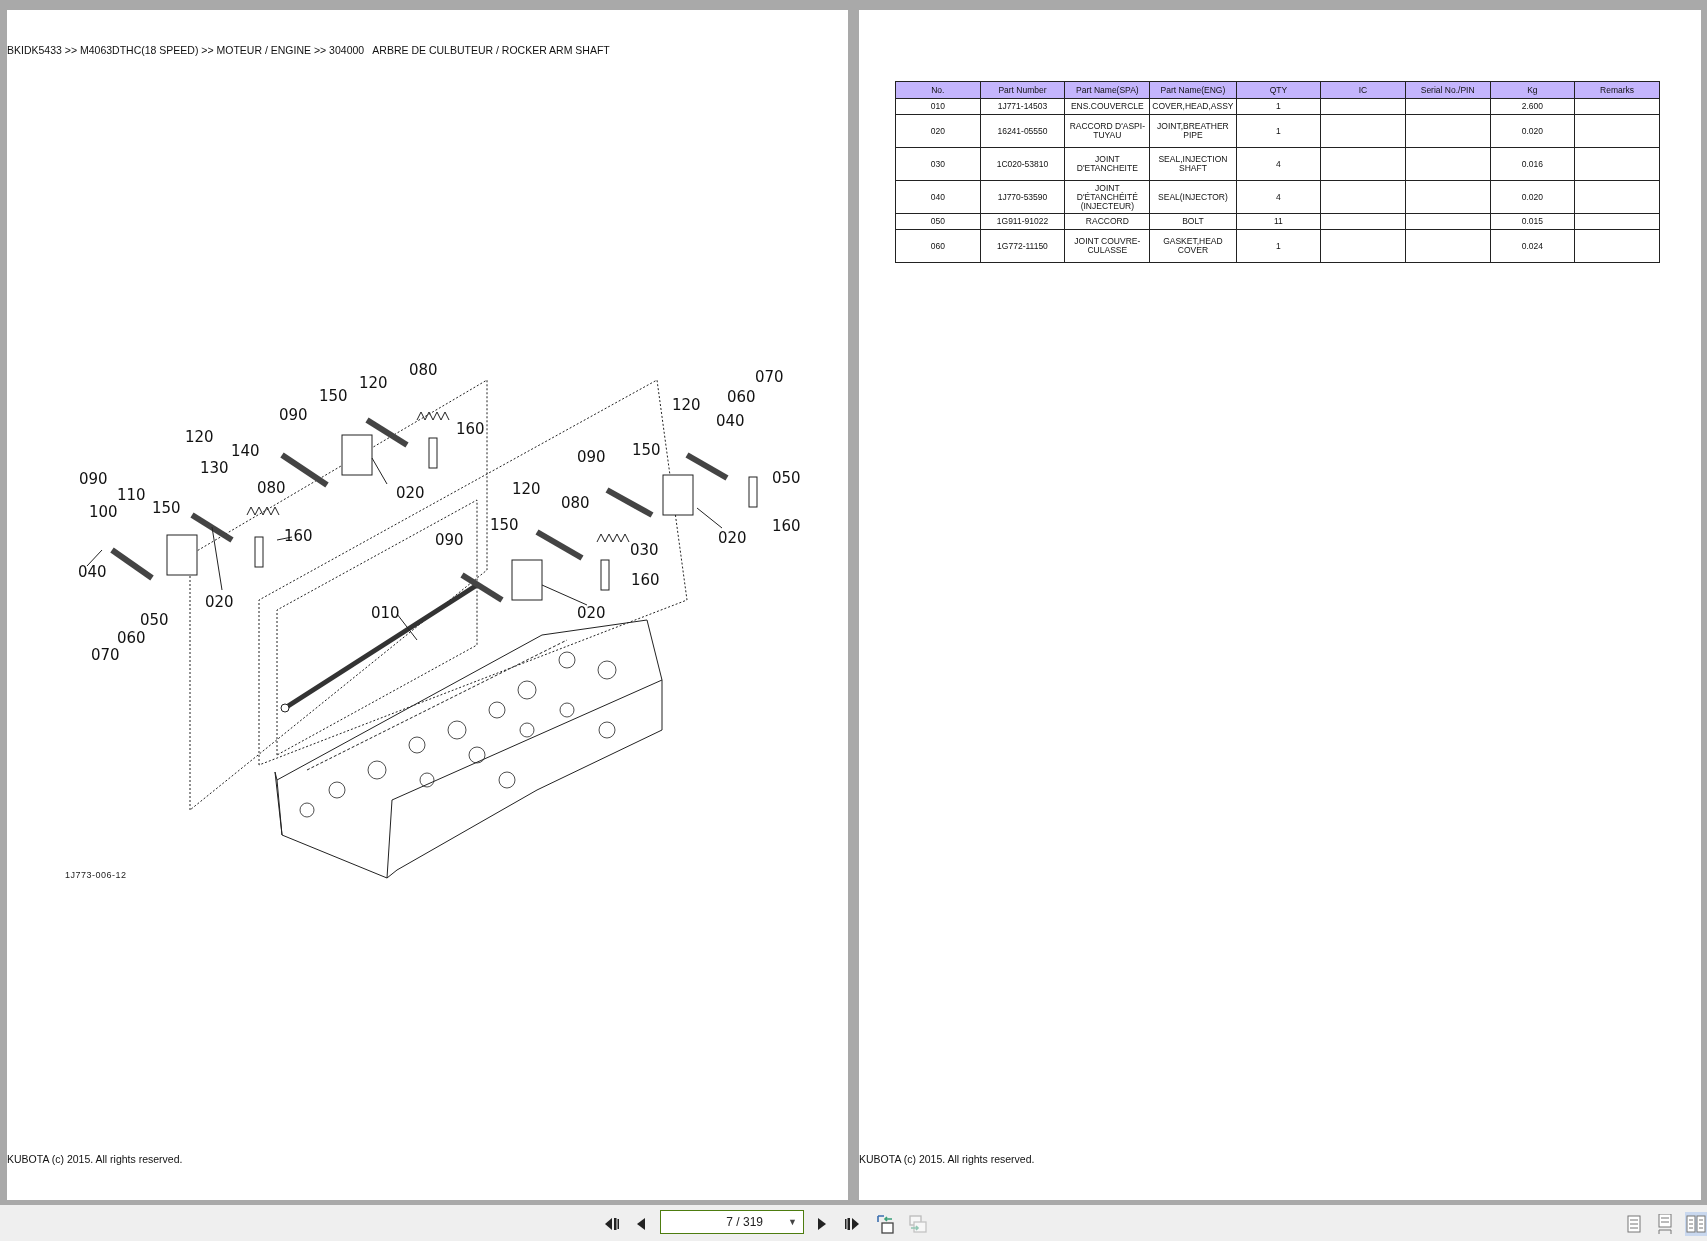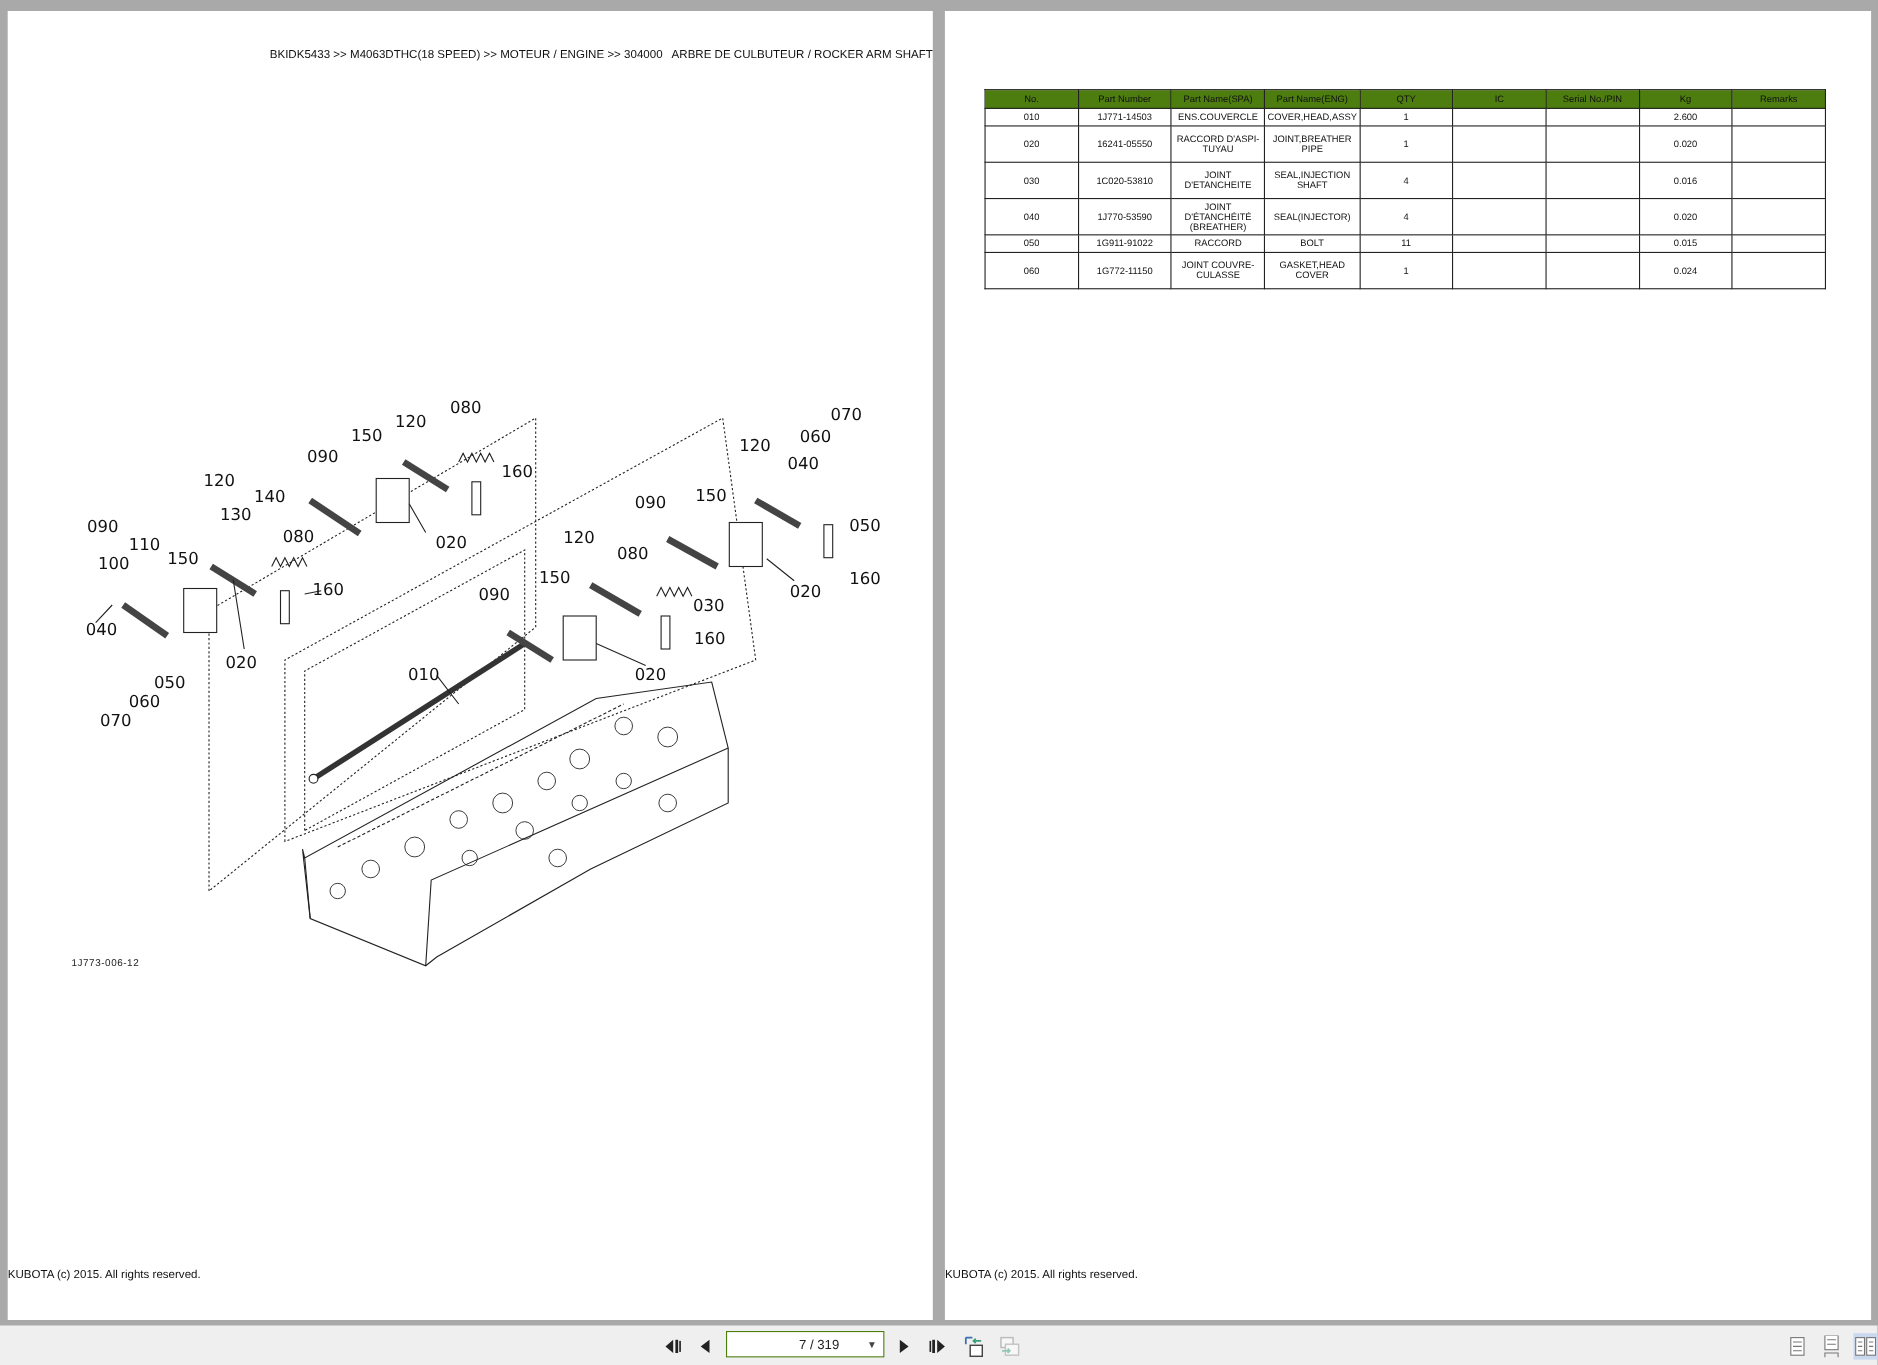--- a/index.html
+++ b/index.html
@@ -7,21 +7,21 @@
     width:1707px; height:1241px; overflow:hidden; position:relative;
     background:#a9a9a9;
     font-family:"Liberation Sans", sans-serif;
   }
   .page {
     position:absolute; top:10px; height:1190px; background:#ffffff;
   }
   #page-left  { left:7px;   width:841px; }
   #page-right { left:859px; width:842px; }
   .breadcrumb {
-    position:absolute; top:34px; left:0; right:0; text-align:right;
+    position:absolute; top:34px; left:0; right:0; text-align:left;
     font-size:10.5px; color:#111; white-space:pre;
   }
   .footer {
     position:absolute; top:1143px; left:0; right:0; text-align:left;
     font-size:10.5px; color:#111;
   }
   .fig-id {
     position:absolute; left:58px; top:860px; font-size:9px; color:#222;
     letter-spacing:0.5px;
   }
@@ -30,21 +30,21 @@
 
   table.parts {
     position:absolute; left:36px; top:71px; width:765px;
     border-collapse:collapse; font-size:8.5px; color:#111;
   }
   table.parts th, table.parts td {
     border:1px solid #222; text-align:center; vertical-align:middle;
     padding:0 2px; line-height:9px;
   }
   table.parts th {
-    background:#4d7c0f; font-weight:normal; height:16px;margin-top:24px;
+    background:#c4b5fd; font-weight:normal; height:16px;margin-top:24px;
   }
   table.parts td { height:15px; }
   table.parts tr.tall td { height:32px; }
 
   .toolbar {
     position:absolute; left:0; top:1205px; width:1707px; height:36px;
     background:#efefef;
   }
   .tb-btn {
     position:absolute; top:8px; width:22px; height:22px;
@@ -225,21 +225,21 @@
         <td>SEAL,INJECTION SHAFT</td>
         <td>4</td>
         <td></td>
         <td></td>
         <td>0.016</td>
         <td></td>
       </tr>
       <tr class="tall">
         <td>040</td>
         <td>1J770-53590</td>
-        <td>JOINT D'ÉTANCHÉITÉ (BREATHER)</td>
+        <td>JOINT D'ÉTANCHÉITÉ (INJECTEUR)</td>
         <td>SEAL(INJECTOR)</td>
         <td>4</td>
         <td></td>
         <td></td>
         <td>0.020</td>
         <td></td>
       </tr>
       <tr>
         <td>050</td>
         <td>1G911-91022</td>

